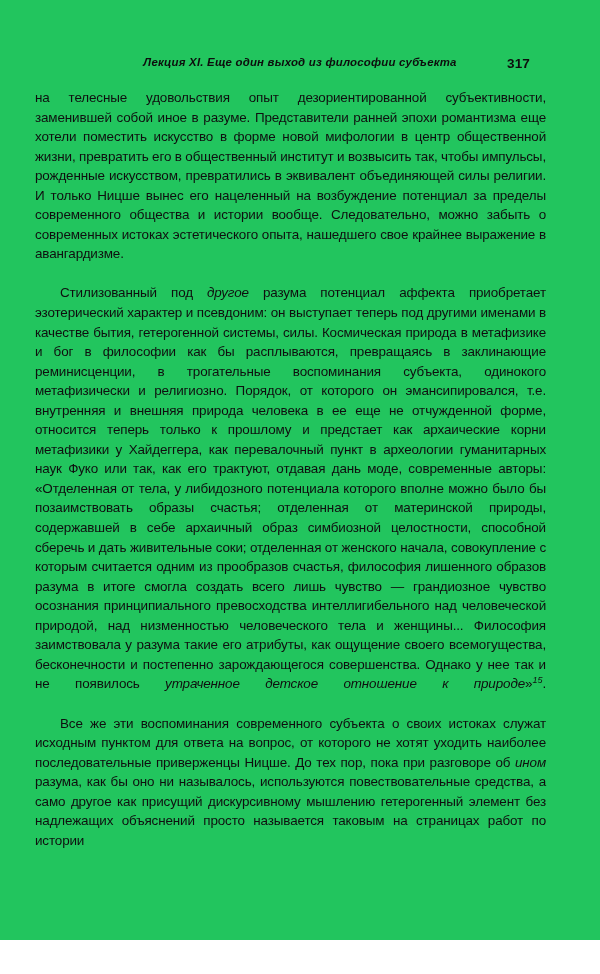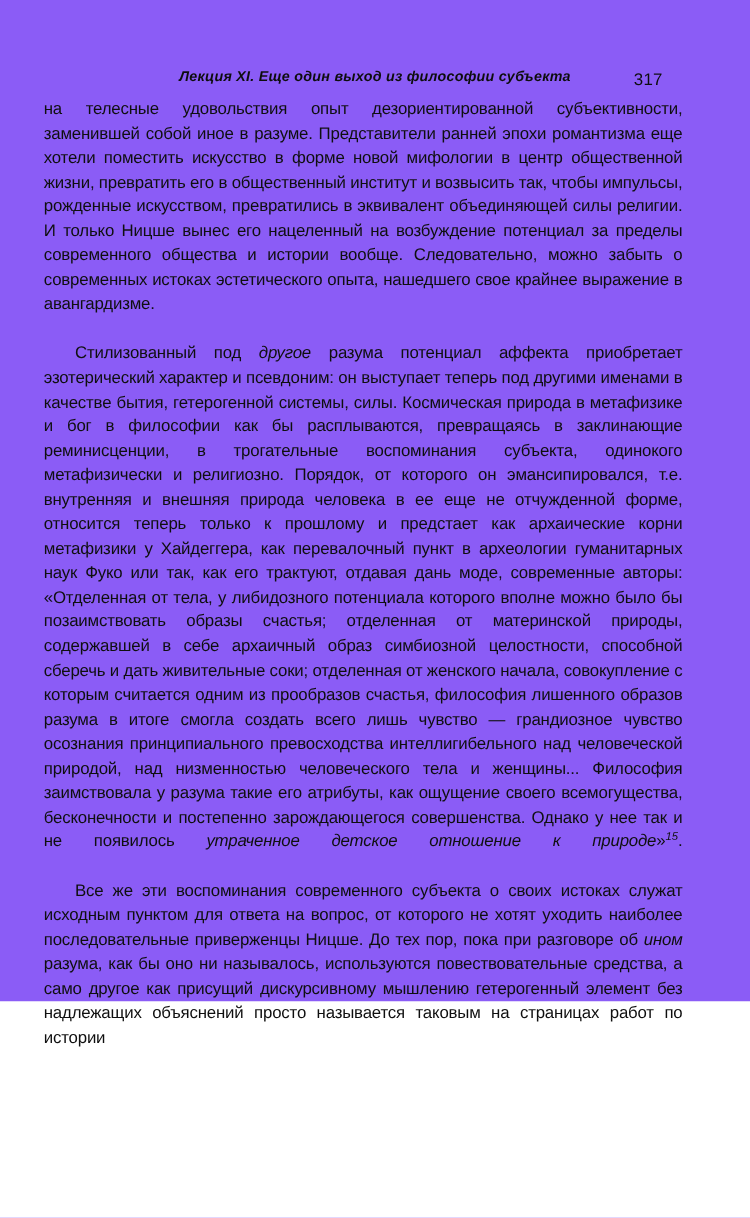--- a/index.html
+++ b/index.html
@@ -13,23 +13,23 @@
     height: 974px;
     overflow: hidden;
     font-family: "Liberation Sans", "DejaVu Sans", sans-serif;
     color: #101010;
     -webkit-font-smoothing: antialiased;
   }
 
   .page {
     position: relative;
     width: 600px;
-    height: 801px;
+    height: 940px;
     box-sizing: border-box;
-    background: #8b5cf6;
+    background: #22c55e;
   }
 
   
   .running-head {
     position: absolute;
     left: 34px;
     right: 34px;
     top: 56px;
     height: 22px;
     display: flex;
@@ -43,31 +43,31 @@
     font-size: 11.4px;
     letter-spacing: 0.02em;
     color: #0d0d0d;
     white-space: nowrap;
   }
   .folio {
     position: absolute;
     right: 36px;
     top: 0;
     font-family: "Liberation Sans", "DejaVu Sans", sans-serif;
-    font-weight: 400;
+    font-weight: 700;
     font-size: 13.5px;
     color: #0d0d0d;
     letter-spacing: 0.01em;
   }
 
   
   .textblock {
     position: absolute;
     left: 35px;
-    top: 77px;
+    top: 88px;
     width: 511px;
   }
 
   p.para {
     margin: 0;
     font-size: 13.45px;
     line-height: 19.55px;
     text-align: justify;
     text-justify: inter-word;
     word-spacing: -0.1px;

